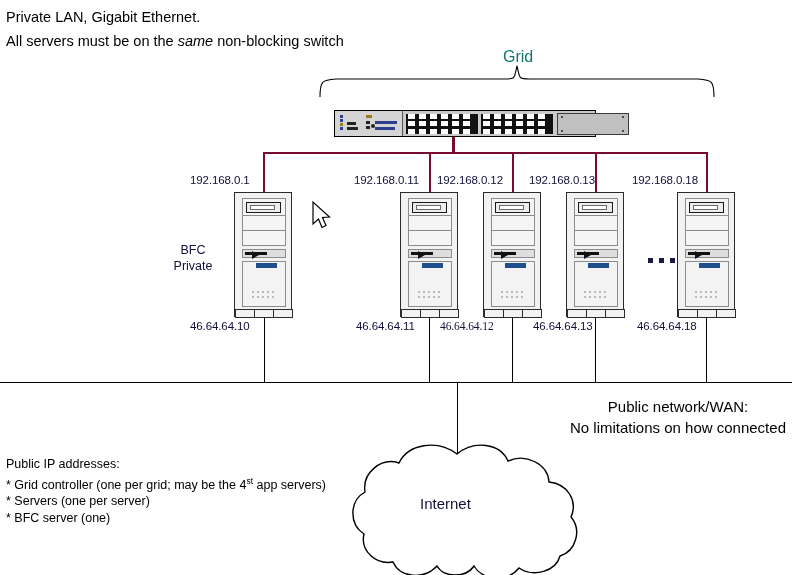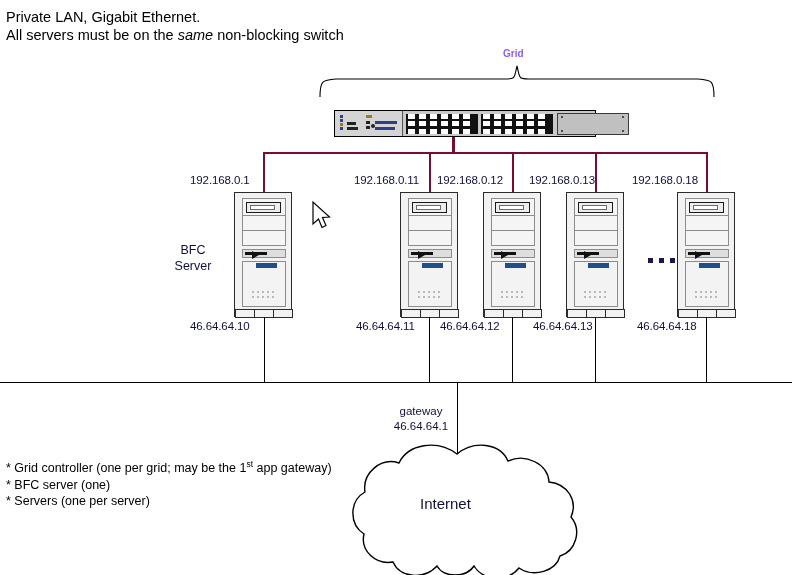--- a/index.html
+++ b/index.html
@@ -23,24 +23,23 @@
   
   .note-line {
     font-size: 14.5px;
     line-height: 19px;
     white-space: nowrap;
     color: #000;
   }
   .ital { font-style: italic; }
 
   .grid-label {
-    font-size: 10px;
-    color: #8b5cf6;
-    white-space: nowrap;
-    font-weight: bold;
+    font-size: 16px;
+    color: #0f766e;
+    white-space: nowrap;
   }
 
   .ip-label {
     font-size: 11.5px;
     color: #10103a;
     white-space: nowrap;
     letter-spacing: -0.1px;
   }
 
   .node-label {
@@ -195,21 +194,21 @@
     height: 575px;
     pointer-events: none;
   }
 </style>
 </head>
 <body>
 
 <div id="canvas">
 
   <div class="abs note-line" style="left:6px; top:8px;">Private LAN, Gigabit Ethernet.</div>
-  <div class="abs note-line" style="left:6px; top:26px;"><span>All servers must be on the </span><span class="ital">same</span><span> non-blocking switch</span></div>
+  <div class="abs note-line" style="left:6px; top:32px;"><span>All servers must be on the </span><span class="ital">same</span><span> non-blocking switch</span></div>
 
   <div class="abs grid-label" style="left:503px; top:48px;">Grid</div>
 
   <div class="abs switch-body" style="left:334px; top:110px; width:262px; height:27px;">
     <div class="switch-left abs" style="left:0px; top:0px; width:68px; height:25px;">
       <div class="led" style="left:5px; top:4px; width:3px; height:3px;"></div>
       <div class="led" style="left:5px; top:8px; width:3px; height:3px;"></div>
       <div class="led amber" style="left:5px; top:12px; width:3px; height:3px;"></div>
       <div class="led" style="left:5px; top:16px; width:3px; height:3px;"></div>
       <div class="led dark" style="left:12px; top:11px; width:9px; height:3px;"></div>
@@ -429,50 +428,51 @@
   </div>
 
   <div class="abs" style="left:648px; top:258px; width:40px; height:8px;">
     <div class="ellipsis-dot" style="left:0px; top:0px;"></div>
     <div class="ellipsis-dot" style="left:11px; top:0px;"></div>
     <div class="ellipsis-dot" style="left:22px; top:0px;"></div>
   </div>
 
   <div class="abs node-label" style="left:160px; top:242px; width:66px;">
     <div>BFC</div>
-    <div>Server</div>
+    <div>Private</div>
   </div>
 
   <div class="abs wire-wan" style="left:264px; top:317px; width:1px; height:65px;"></div>
   <div class="abs wire-wan" style="left:429px; top:317px; width:1px; height:65px;"></div>
   <div class="abs wire-wan" style="left:512px; top:317px; width:1px; height:65px;"></div>
   <div class="abs wire-wan" style="left:595px; top:317px; width:1px; height:65px;"></div>
   <div class="abs wire-wan" style="left:706px; top:317px; width:1px; height:65px;"></div>
 
   <div class="abs ip-label" style="left:190px; top:320px;">46.64.64.10</div>
   <div class="abs ip-label" style="left:356px; top:320px;">46.64.64.11</div>
-  <div class="abs ip-label" style="left:440px; top:320px;">46.64.64.12</div>
+  <div class="abs ip-label" style="left:440px; top:320px;font-family:Liberation Serif, serif;">46.64.64.12</div>
   <div class="abs ip-label" style="left:533px; top:320px;">46.64.64.13</div>
   <div class="abs ip-label" style="left:637px; top:320px;">46.64.64.18</div>
 
 
   <div class="abs wire-wan" style="left:0px; top:382px; width:792px; height:1px;"></div>
 
-  <div class="abs node-label" style="left:383px; top:404px; width:76px; line-height:15px;">
-    <div style="font-size:11.5px;">gateway</div>
-    <div style="font-size:11.5px;">46.64.64.1</div>
-  </div>
 
   <div class="abs wire-wan" style="left:457px; top:382px; width:1px; height:72px;"></div>
 
+  <div class="abs wan-text" style="left:566px; top:396px; width:224px;">
+    <div>Public network/WAN:</div>
+    <div>No limitations on how connected</div>
+  </div>
 
   <div class="abs legend" style="left:6px; top:456px;">
-    <div><span>* Grid controller (one per grid; may be the 1</span><sup>st</sup><span> app  gateway)</span></div>
+    <div>Public IP addresses:</div>
+    <div><span>* Grid controller (one per grid; may be the 4</span><sup>st</sup><span> app  servers)</span></div>
+    <div>* Servers (one per server)</div>
     <div>* BFC server (one)</div>
-    <div>* Servers (one per server)</div>
   </div>
 
   <svg class="overlay" viewBox="0 0 792 575">
 
     <g>
       <path d="M 320 97
                C 320 81, 322 80, 336 79
                L 505 79
                C 516 79, 514 78, 517 66
                C 520 78, 518 79, 529 79

